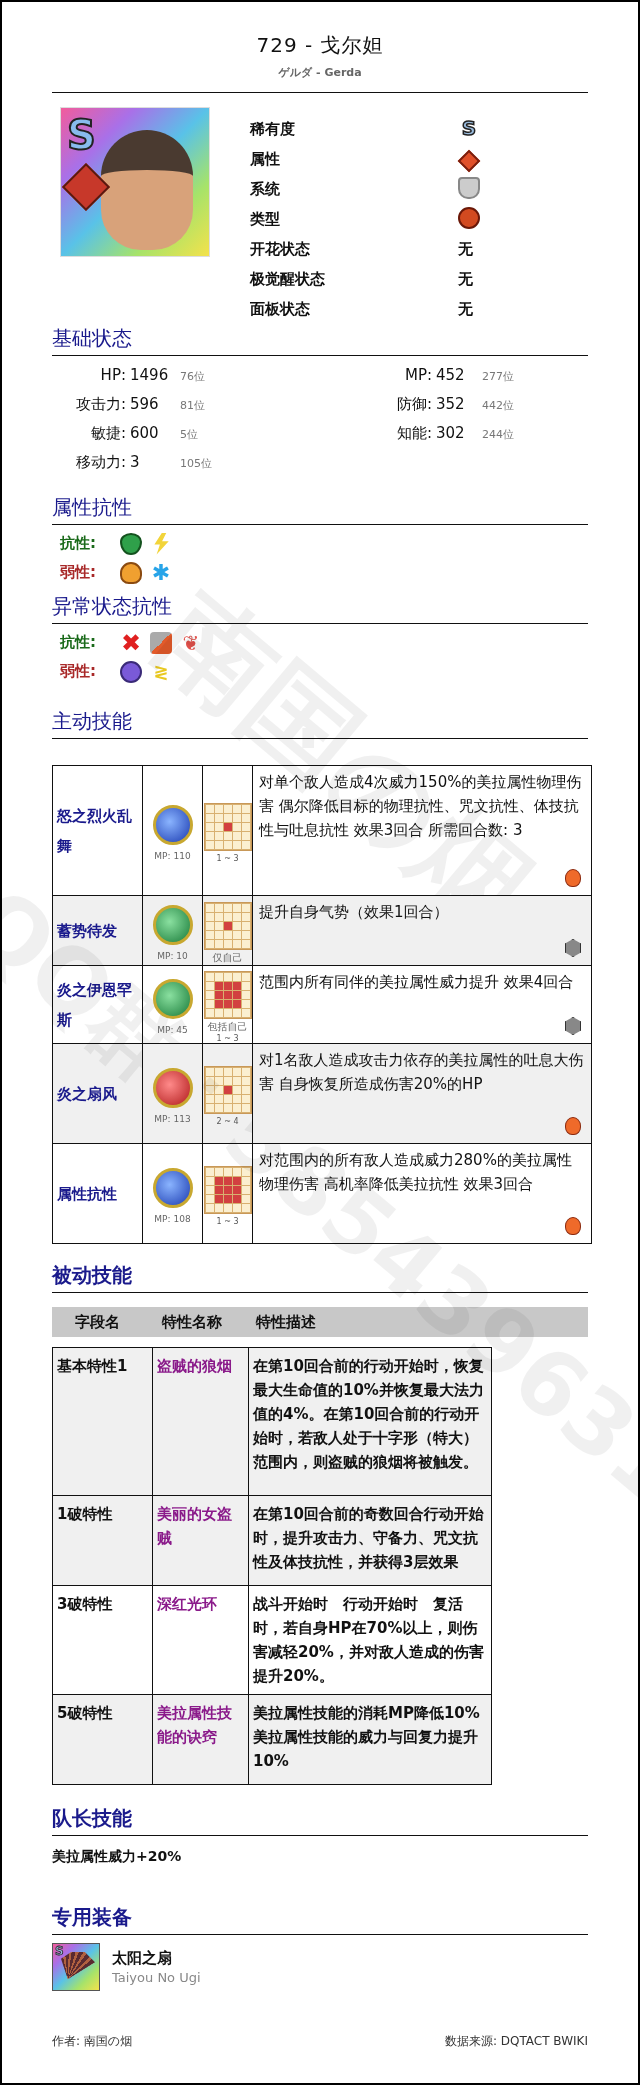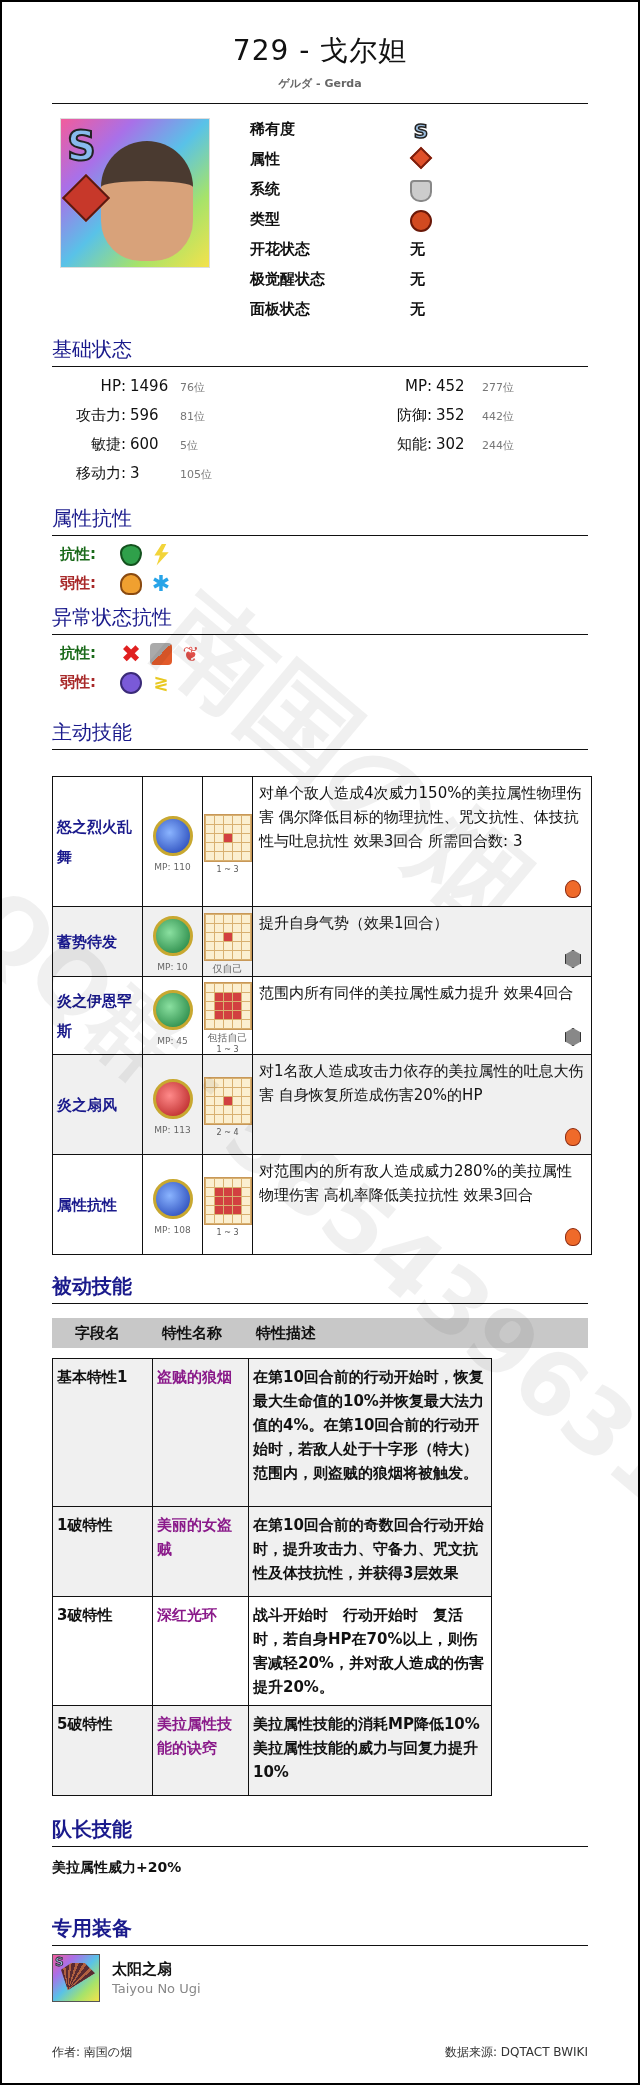--- a/index.html
+++ b/index.html
@@ -9,21 +9,21 @@
     position: relative; width: 640px; height: 2085px;
     border: 2px solid #000; background: #fff; overflow: hidden;
   }
   .watermark {
     position: absolute; pointer-events: none; color: rgba(0,0,0,0.06);
     font-weight: bold; white-space: nowrap; transform-origin: left top;
   }
   .wm1 { left: 220px; top: 560px; font-size: 110px; transform: rotate(40deg); }
   .wm2 { left: 20px; top: 860px; font-size: 90px; transform: rotate(40deg); }
   .header { text-align: center; padding-top: 30px; }
-  .title { font-size: 28px; font-weight: normal; letter-spacing: 1px; }
+  .title { font-size: 20px; font-weight: normal; letter-spacing: 1px; }
   .subtitle { font-size: 11px; color: #666; margin-top: 6px; font-weight: bold; }
   .header-line { margin: 12px 50px 0 50px; border-top: 1.5px solid #111; }
   .section { margin: 0 50px; }
   .sec-title {
     font-size: 20px; color: #1a1a8c; padding-bottom: 3px;
     border-bottom: 1.5px solid #111; margin-top: 12px;
   }
   .sec-title.bold { font-weight: bold; }
 
   
@@ -40,21 +40,21 @@
   }
   .portrait .sbadge {
     position: absolute; left: 6px; top: 4px; font-size: 40px; font-weight: bold;
     color: #8be; -webkit-text-stroke: 2px #222; font-family: "DejaVu Sans", sans-serif;
   }
   .portrait .flame {
     position: absolute; left: 8px; top: 62px; width: 34px; height: 34px;
     background: #c7382a; transform: rotate(45deg); border: 2px solid #5a1a10;
   }
   .info-table { margin-left: 40px; margin-top: 2px; }
-  .info-row { display: flex; height: 30px; align-items: flex-start; }
+  .info-row { display: flex; height: 30px; align-items: flex-end; gap: 48px; }
   .info-label { width: 160px; font-size: 15px; font-weight: bold; }
   .info-val { font-size: 15px; font-weight: bold; }
   .icon-s {
     display: inline-block; width: 22px; height: 22px; font-size: 20px; font-weight: bold;
     color: #9bd; -webkit-text-stroke: 1.5px #222; line-height: 22px; text-align: center;
   }
   .icon-diamond {
     display: inline-block; width: 16px; height: 16px; margin-left: 3px;
     background: #e0502a; border: 2px solid #7a1e0e; transform: rotate(45deg);
   }

